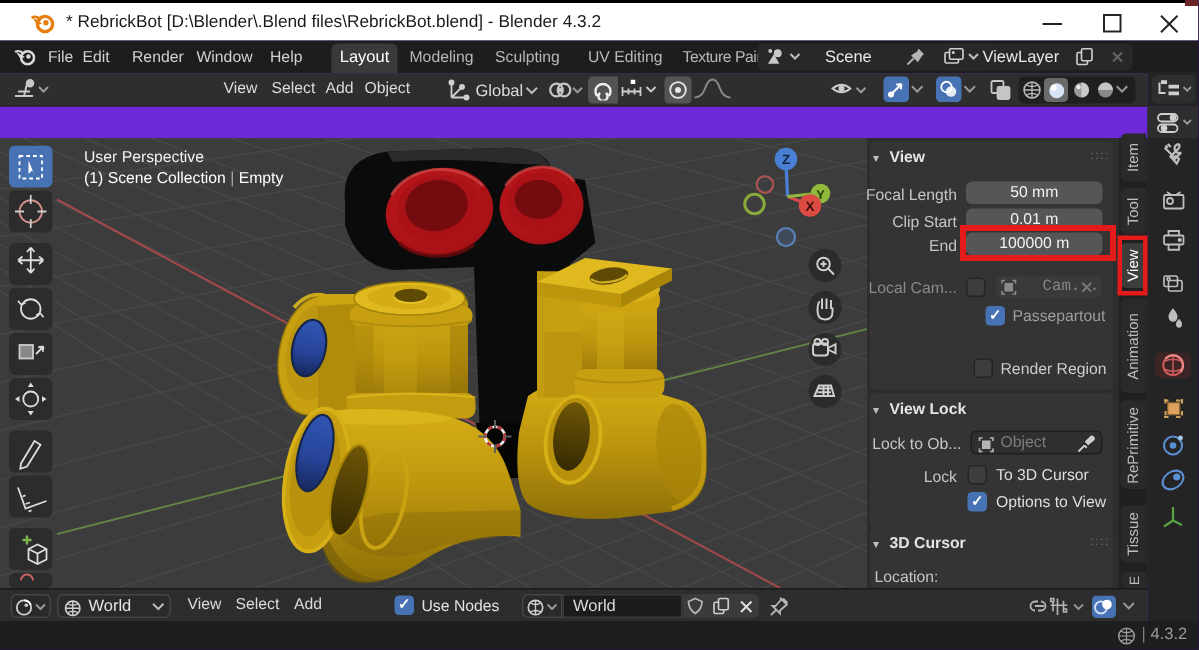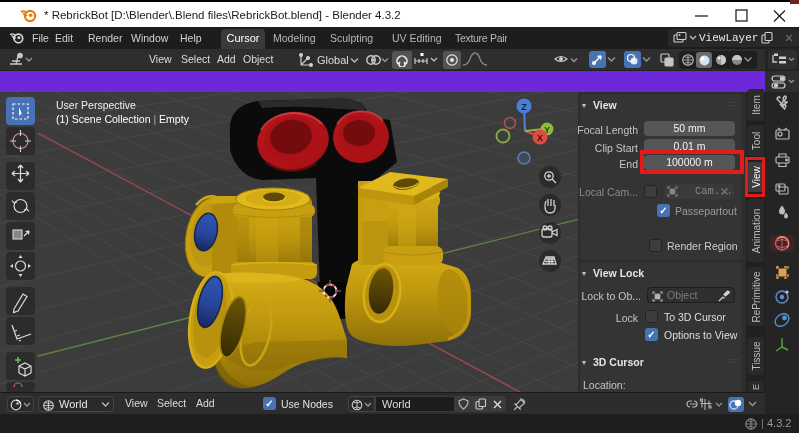--- a/index.html
+++ b/index.html
@@ -69,28 +69,49 @@
       <circle cx="10" cy="8" r="4.6" fill="none" stroke="#d8d8d8" stroke-width="1.8"></circle>
       <circle cx="10.6" cy="7.2" r="1.6" fill="#d8d8d8"></circle>
       <path d="M1.5,3.5 L8,7.5 L5,9 Z" fill="#d8d8d8"></path>
       <path d="M1,3.8 Q4,2 7.5,5.2" fill="none" stroke="#d8d8d8" stroke-width="1.4"></path>
     </svg>
     <div class="menu" style="left:32px;">File</div>
     <div class="menu" style="left:55px;">Edit</div>
     <div class="menu" style="left:88px;">Render</div>
     <div class="menu" style="left:131px;">Window</div>
     <div class="menu" style="left:180px;">Help</div>
-    <div id="tab-layout" class="abs">Cursor</div>
+    <div id="tab-layout" class="abs">Layout</div>
     <div class="wstab" style="left:273px;">Modeling</div>
     <div class="wstab" style="left:330px;">Sculpting</div>
     <div class="wstab" style="left:392px;">UV Editing</div>
     <div class="wstab" style="left:455px;width:52px;overflow:hidden;letter-spacing:-0.3px;">Texture Paint</div>
 
-
-    <div class="abs" style="left:668px;top:2px;width:131px;height:18px;background:#282828;border-radius:4px;font-family:Liberation Mono, monospace;">
+    <div class="abs" style="left:505px;top:2px;width:156px;height:18px;background:#282828;border-radius:4px;">
+      <svg class="abs" style="left:4px;top:2px;" width="26" height="14" viewBox="0 0 26 14">
+        <circle cx="9.5" cy="4.5" r="2.6" fill="#c9c9c9"></circle>
+        <path d="M3,11.5 L7,5 L10.5,11.5 Z" fill="#c9c9c9"></path>
+        <circle cx="4.5" cy="3" r="1.3" fill="#c9c9c9"></circle>
+        <path d="M18,5 l3,3 l3,-3" stroke="#bbb" stroke-width="1.4" fill="none"></path>
+      </svg>
+      <div class="abs" style="left:45px;top:3px;font-size:11px;color:#e8e8e8;">Scene</div>
+      <svg class="abs" style="left:98px;top:2px;" width="56" height="14" viewBox="0 0 56 14">
+        <g stroke="#b5b5b5" stroke-width="1.2" fill="none">
+          <path d="M2,12 L6,8 M9,2 l3.5,3.5 M10.8,3.8 l-1.5,-0.3 l-4,2.6 l3.5,3.5 l2.6,-4 Z" fill="#b5b5b5"></path>
+        </g>
+        <g stroke="#cfcfcf" stroke-width="1.1" fill="#282828">
+          <rect x="22" y="4" width="7" height="8" rx="1"></rect>
+          <rect x="25" y="1.5" width="7" height="8" rx="1"></rect>
+        </g>
+        <g stroke="#666" stroke-width="1.3" fill="none">
+          <path d="M44,4 l6,6 M50,4 l-6,6"></path>
+        </g>
+      </svg>
+    </div>
+
+    <div class="abs" style="left:624px;top:2px;width:131px;height:18px;background:#282828;border-radius:4px;">
       <svg class="abs" style="left:4px;top:2px;" width="26" height="14" viewBox="0 0 26 14">
         <g stroke="#cfcfcf" stroke-width="1.1" fill="#282828">
           <rect x="2" y="4" width="9" height="7" rx="1"></rect>
           <rect x="5" y="1.5" width="9" height="7" rx="1"></rect>
         </g>
         <circle cx="7.5" cy="4" r="1" fill="#ccc"></circle>
         <path d="M18,5 l3,3 l3,-3" stroke="#bbb" stroke-width="1.4" fill="none"></path>
       </svg>
       <div class="abs" style="left:31px;top:3px;font-size:11px;color:#e8e8e8;">ViewLayer</div>
       <svg class="abs" style="left:92px;top:2px;" width="38" height="14" viewBox="0 0 38 14">

